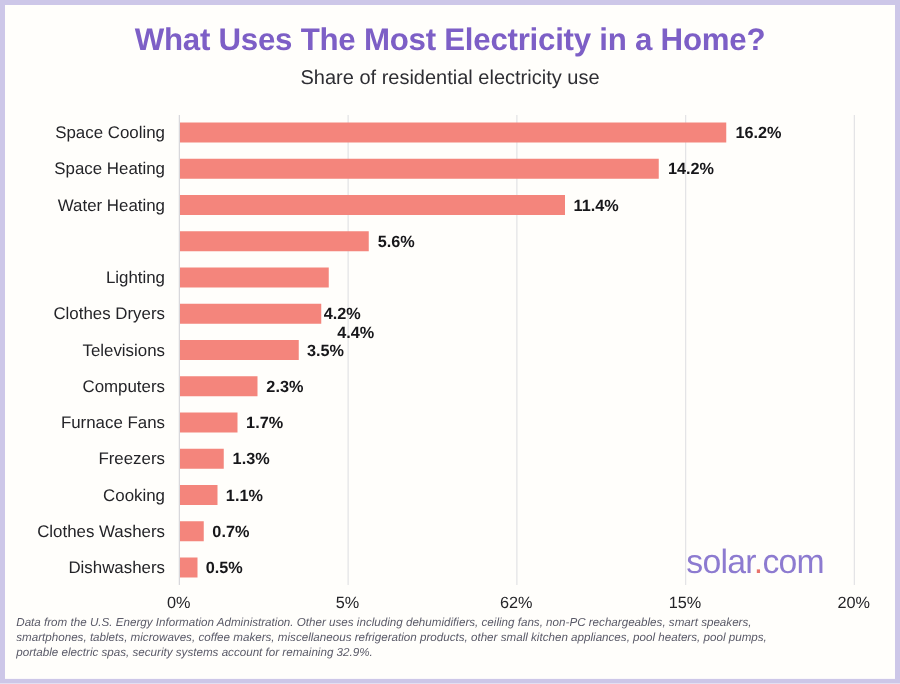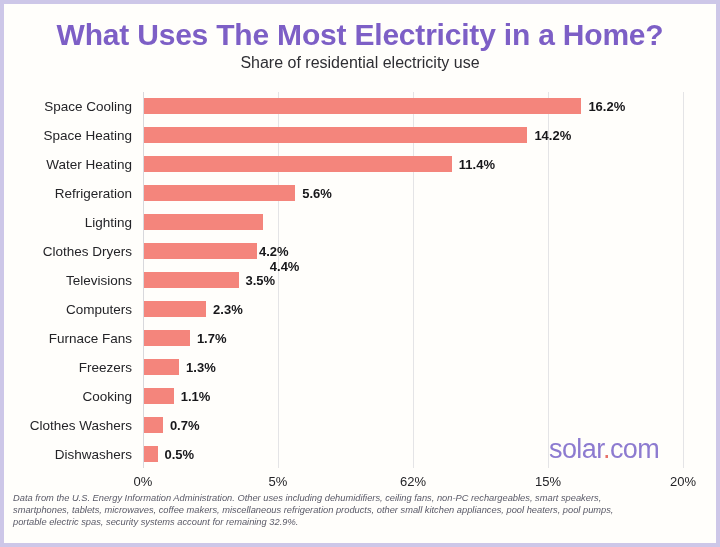--- a/index.html
+++ b/index.html
@@ -26,21 +26,21 @@
     height: 539px;
     background: #fffefb;
   }
 
   
   #title {
     position: absolute;
     left: 0; top: 14px;
     width: 712px;
     text-align: center;
-    font-size: 30px;
+    font-size: 25px;
     font-weight: bold;
     color: #7d5fc6;
     letter-spacing: -0.2px;
     white-space: nowrap;
   }
   #subtitle {
     position: absolute;
     left: 0; top: 50px;
     width: 712px;
     text-align: center;
@@ -172,21 +172,20 @@
             <div class="row-label">Space Heating</div>
             <div class="bar" style="width: 383.4px; background: rgb(244, 133, 124);"></div>
             <div class="bar-value" style="left: 391.4px;">14.2%</div>
           </div>
           <div class="row" style="top: 57.8462px; height: 28.9231px;">
             <div class="row-label">Water Heating</div>
             <div class="bar" style="width: 307.8px; background: rgb(244, 133, 124);"></div>
             <div class="bar-value" style="left: 315.8px;">11.4%</div>
           </div>
           <div class="row" style="top: 86.7692px; height: 28.9231px;">
-            <div class="row-label">Refrigeration</div>
             <div class="bar" style="width: 151.2px; background: rgb(244, 133, 124);"></div>
             <div class="bar-value" style="left: 159.2px;">5.6%</div>
           </div>
           <div class="row" style="top: 115.692px; height: 28.9231px;">
             <div class="row-label">Lighting</div>
             <div class="bar" style="width: 118.8px; background: rgb(244, 133, 124);"></div>
             <div class="bar-value" style="left: 126.8px; margin-top: 44px;">4.4%</div>
           </div>
           <div class="row" style="top: 144.615px; height: 28.9231px;">
             <div class="row-label">Clothes Dryers</div>

